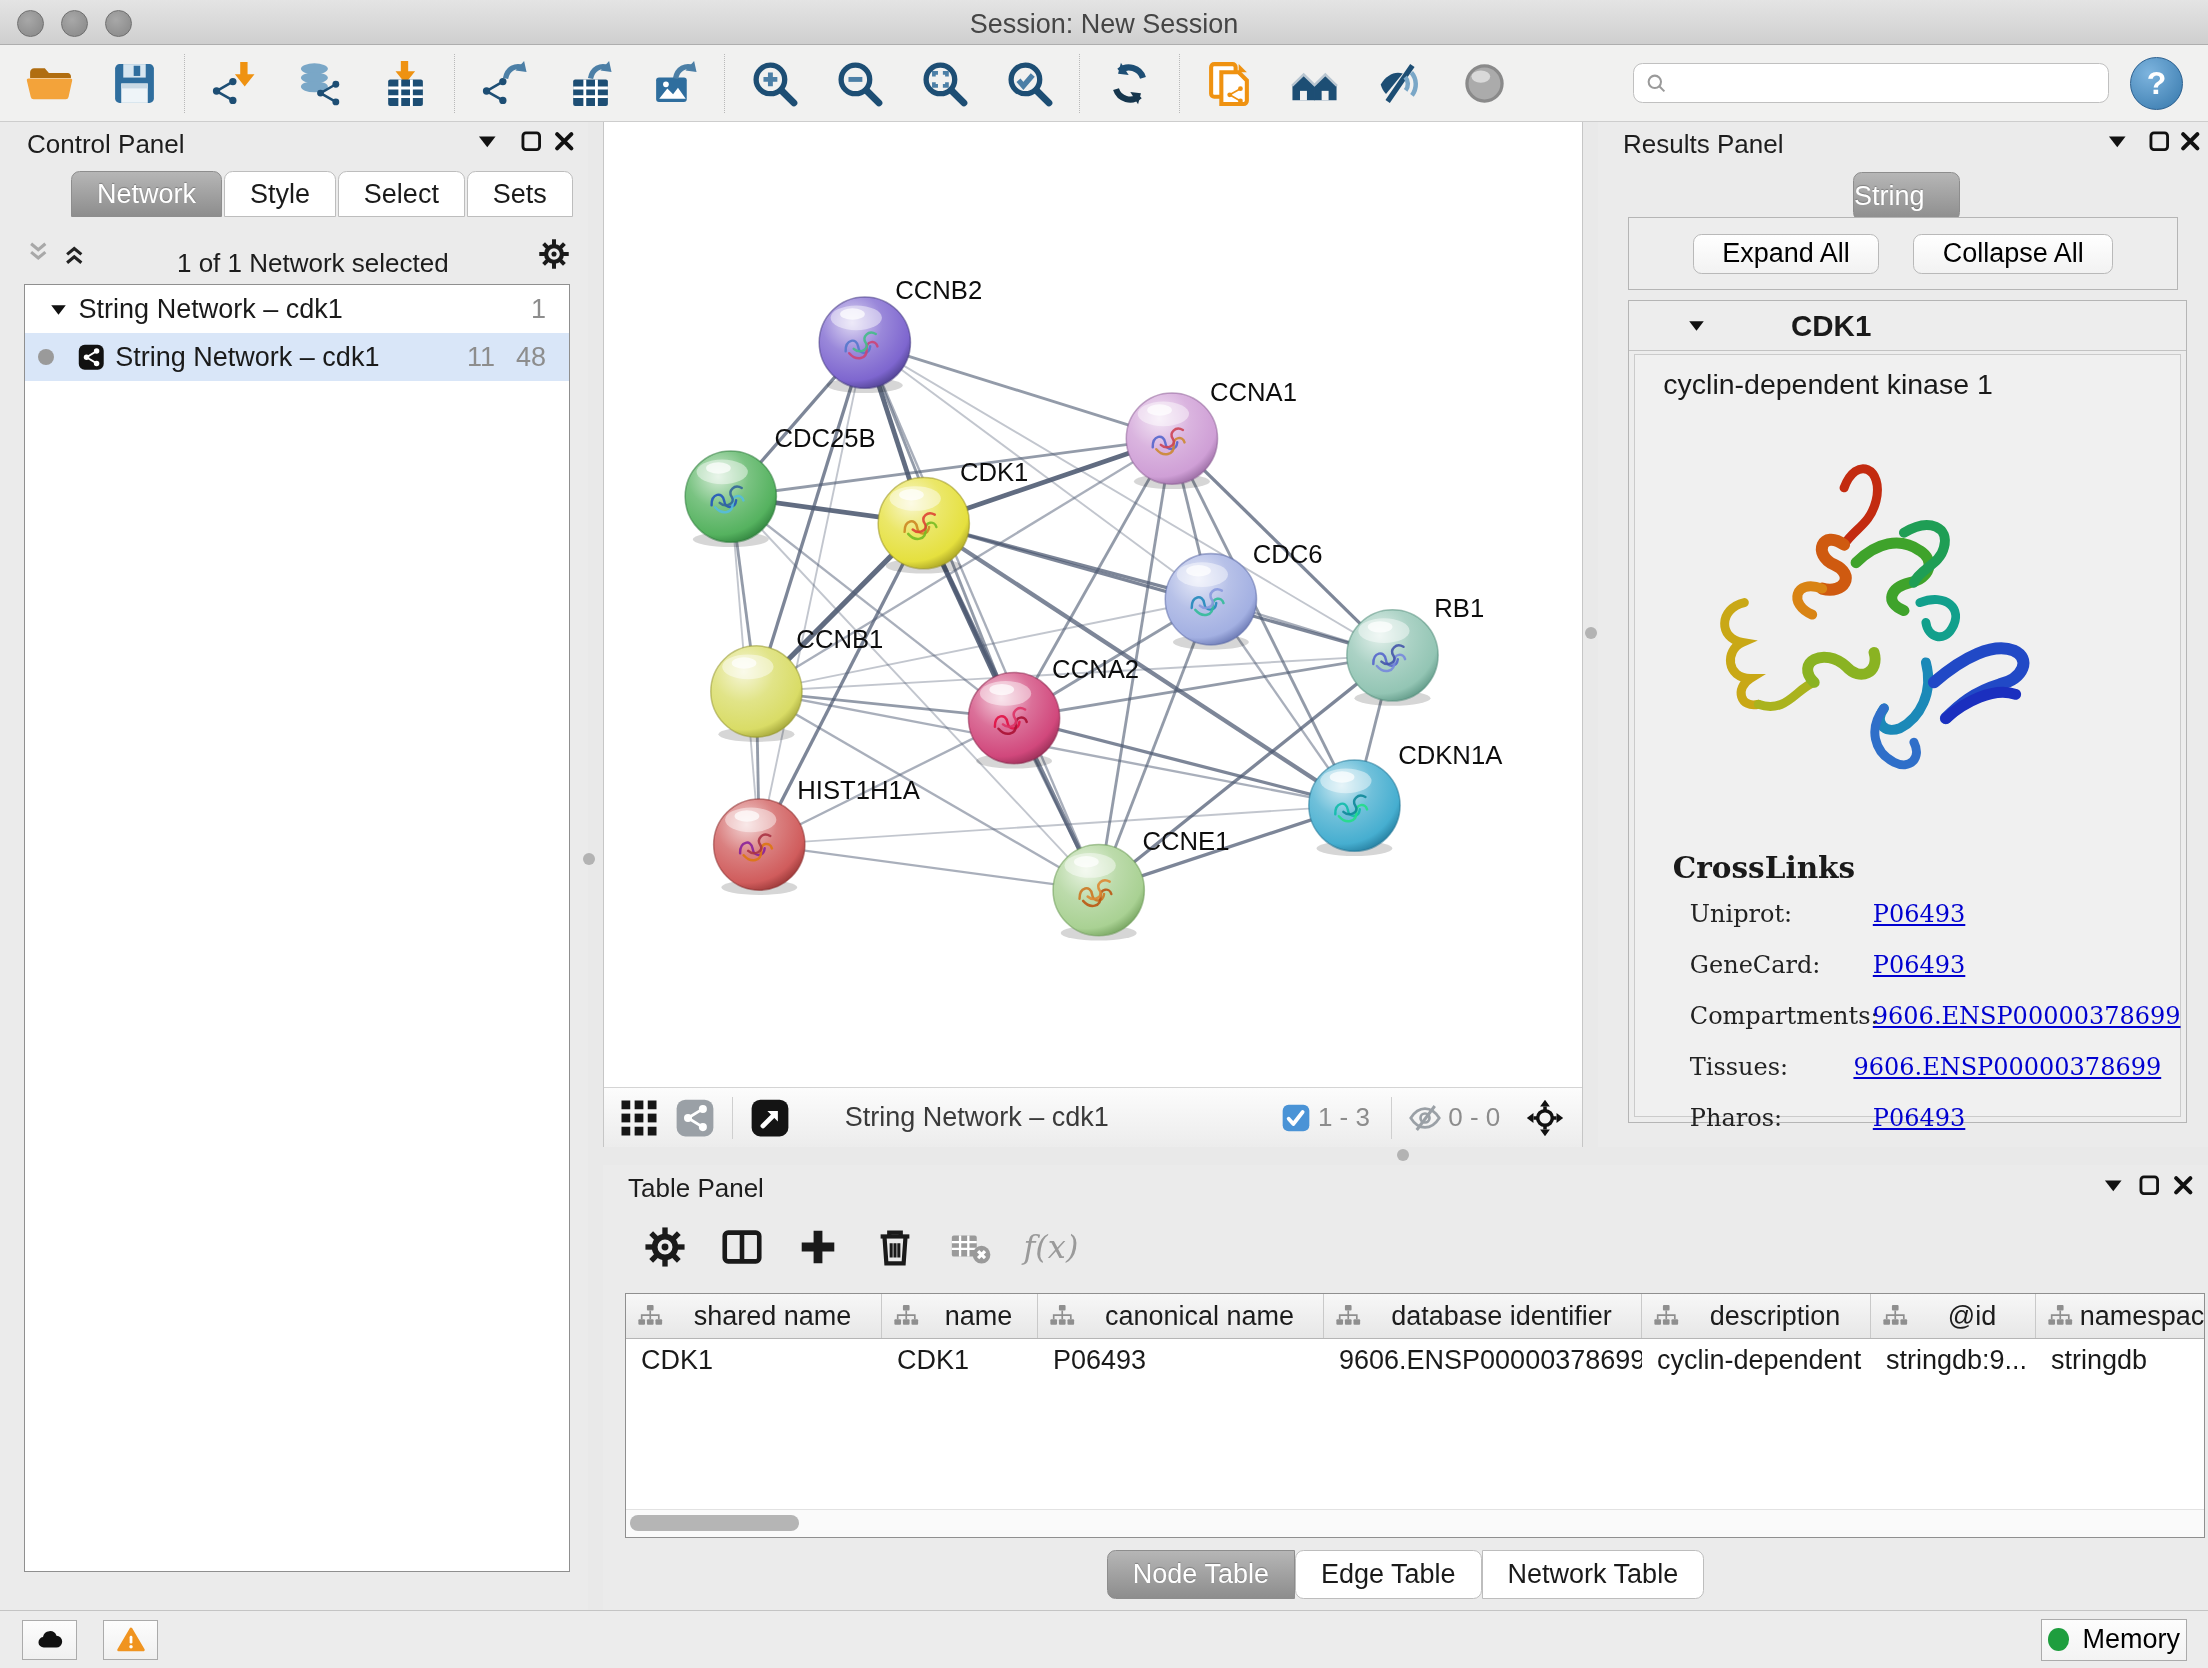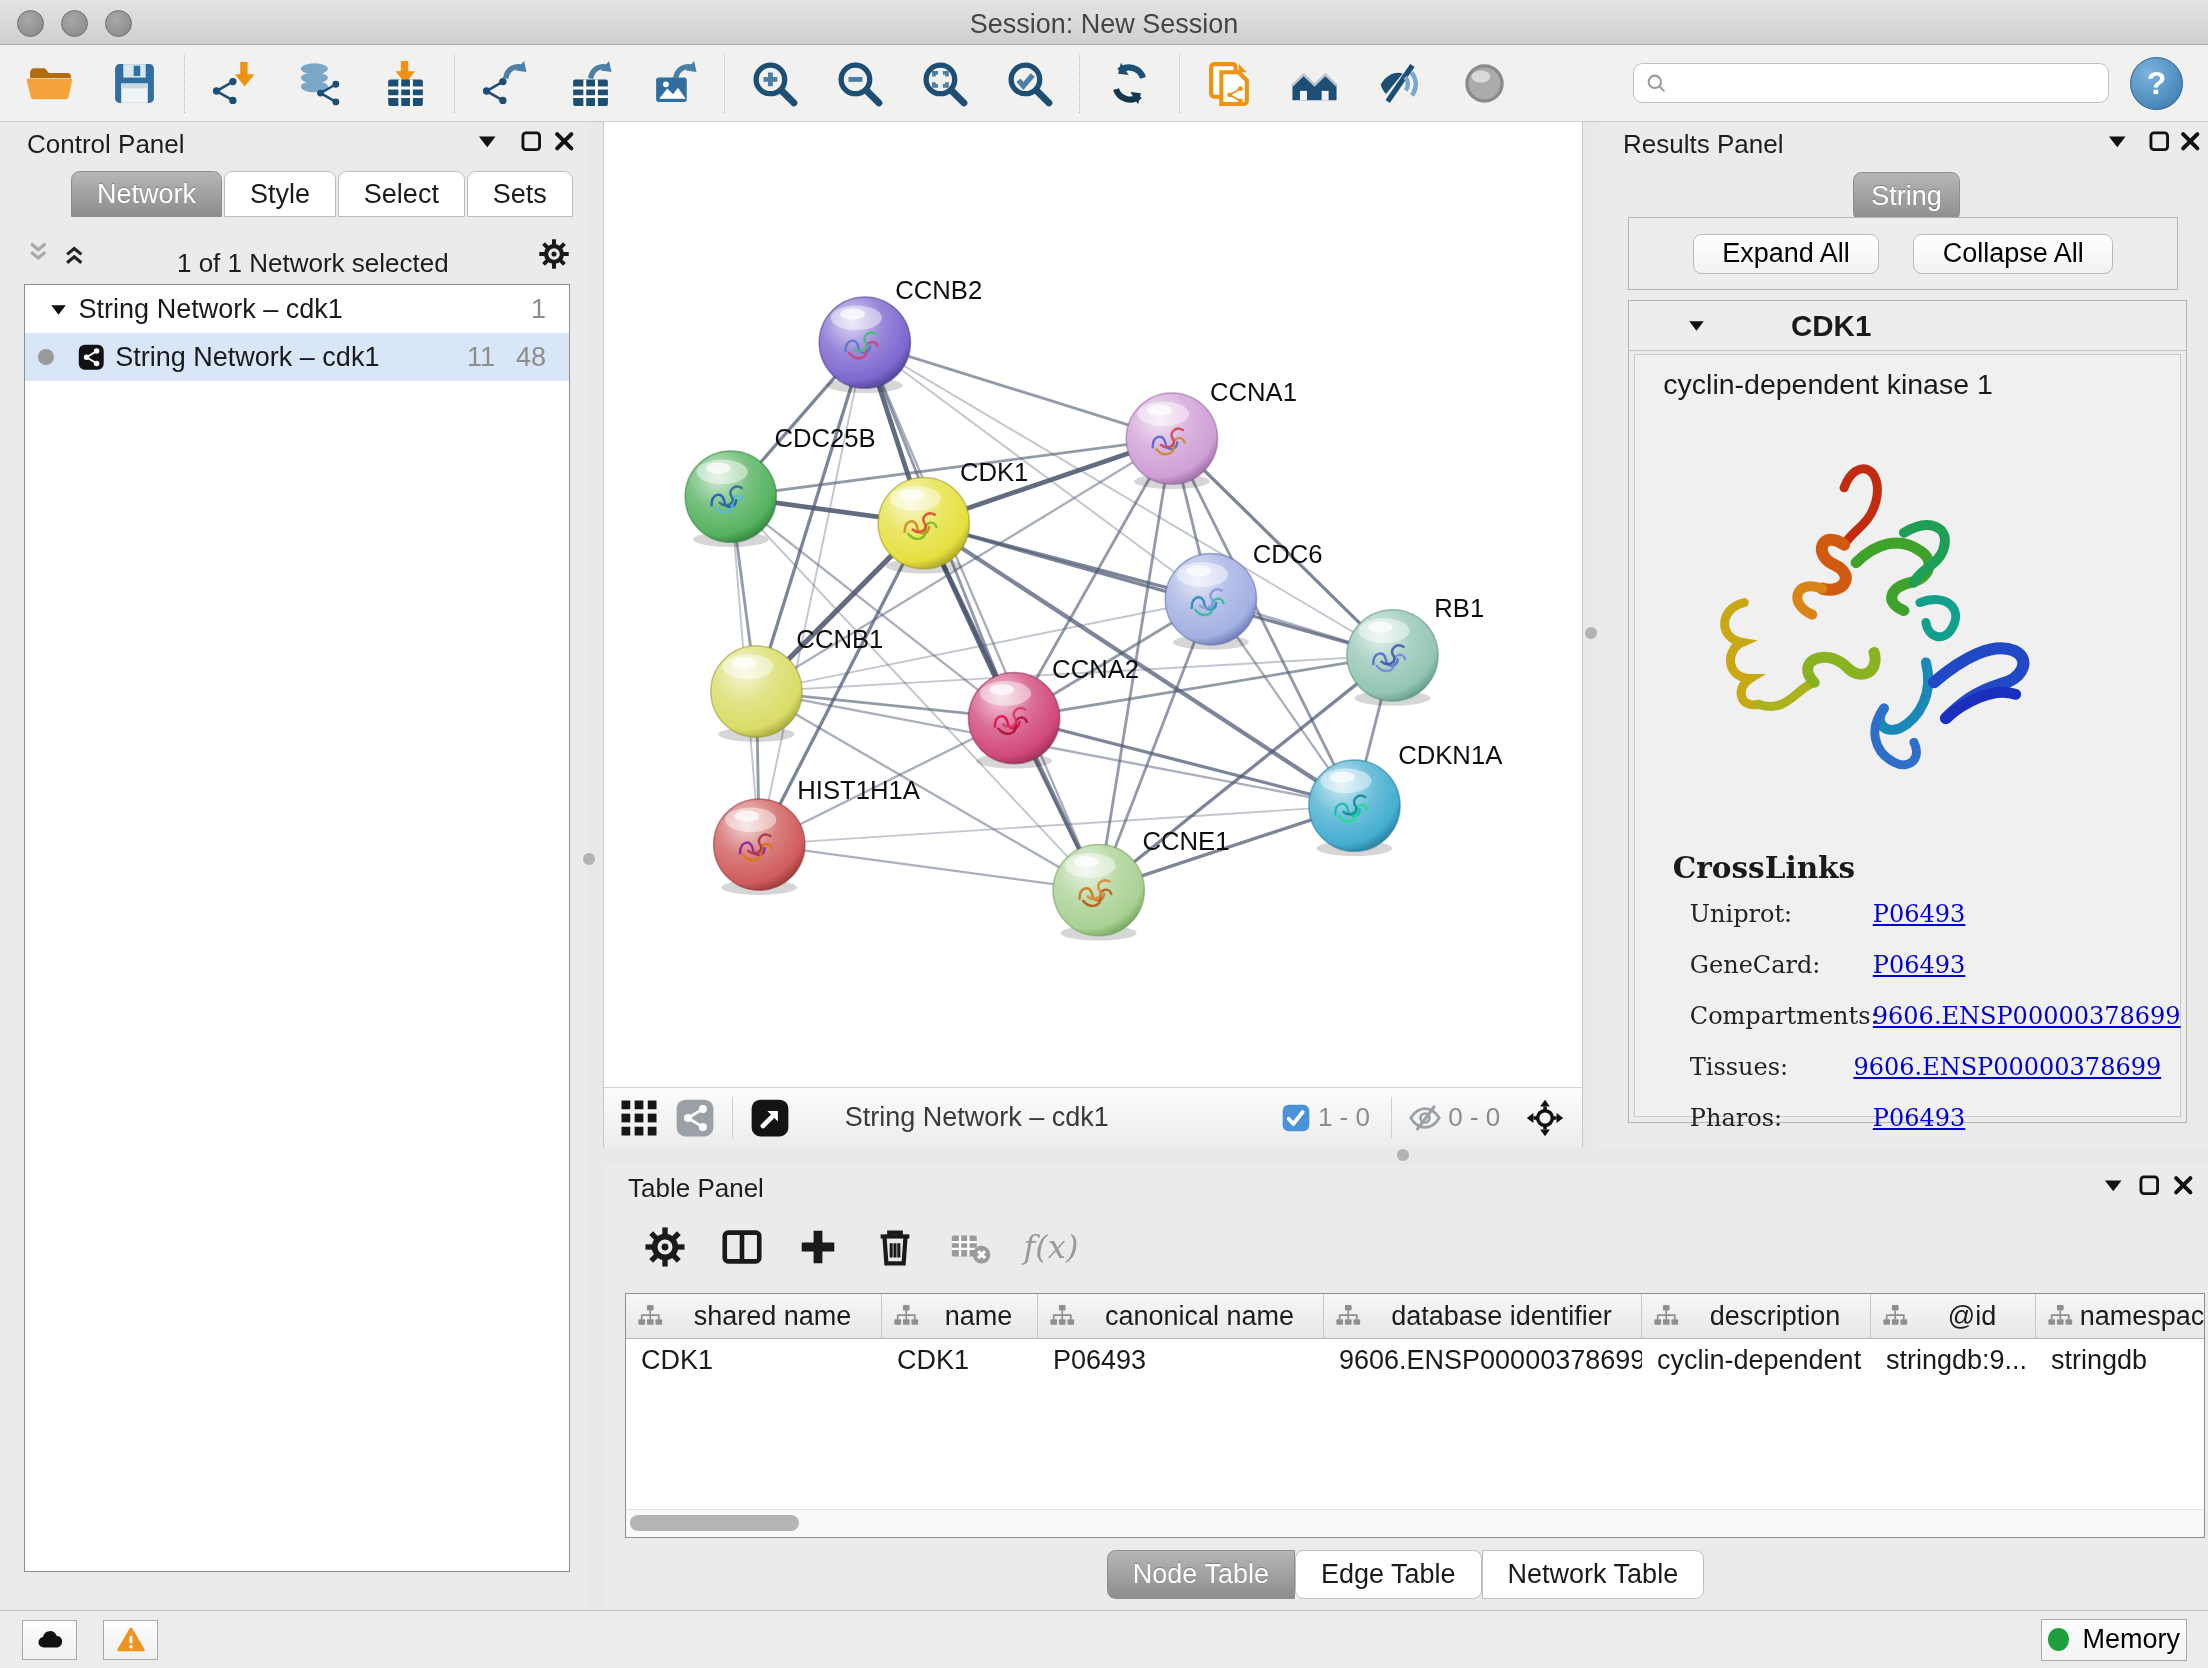--- a/index.html
+++ b/index.html
@@ -72,21 +72,21 @@
   .nf-sep{width:0;height:42px;border-left:1px solid #cfcfcf;margin:0 15px;}
   .nf-title{font-size:27px;color:#3a3a3a;margin-left:53px;}
   .nf-count{font-size:26px;color:#8c8c8c;margin:0 5.7px;}
   .net-label{font-family:"Liberation Sans",sans-serif;}
 
   
   .results-panel{position:absolute;left:1598px;top:122px;width:611px;height:1025px;background:#ebebeb;}
   .rp-title{position:absolute;left:25px;top:6.7px;}
   .rp-tab{position:absolute;left:255px;top:50px;width:107px;height:49px;
     background:linear-gradient(#b6b6b6,#8d8d8d);color:#fff;border:1px solid #8d8d8d;
-    border-radius:8.6px 8.6px 8.6px 8.6px;display:flex;align-items:center;justify-content:center;
+    border-radius:8.6px 8.6px 8.6px 8.6px;display:flex;align-items:center;justify-content:flex-start;
     font-size:27px;text-shadow:0 -1px 1px rgba(0,0,0,.25);cursor:pointer;box-sizing:border-box;}
   .rp-box1{position:absolute;left:30px;top:95px;width:550px;height:73px;
     border:1.9px solid #b5b5b5;background:#ededed;box-sizing:border-box;
     display:flex;align-items:center;justify-content:center;gap:34px;}
   .rp-btn{height:40px;padding:0 28.5px;background:linear-gradient(#ffffff,#f2f2f2);
     border:1px solid #b9b9b9;border-radius:8.6px;font-size:27px;cursor:pointer;}
   .rp-box2{position:absolute;left:30px;top:178px;width:559px;height:823px;
     border:1.9px solid #b5b5b5;background:#ededed;box-sizing:border-box;}
   .rp-entry-head{height:49px;display:flex;align-items:center;border-bottom:1.9px solid #c3c3c3;}
   .rp-gene{font-size:29.5px;font-weight:bold;margin-left:82px;}
@@ -773,21 +773,21 @@
           <path d="M8 16.5L14 10.5" stroke="#fff" stroke-width="2.8" stroke-linecap="round"></path>
           <path d="M10.5 8h6v6z" fill="#fff"></path>
           </svg>
         </button>
       <span class="nf-title">String Network – cdk1</span>
       <span style="flex:1"></span>
       <svg viewBox="0 0 24 24" width="32" height="32">
         <rect x="2" y="2" width="20" height="20" rx="4.5" fill="#4a93d6"></rect>
         <path d="M6.5 12.5l3.5 4 7-9" stroke="#fff" stroke-width="2.8" fill="none" stroke-linecap="round" stroke-linejoin="round"></path>
         </svg>
-      <span class="nf-count">1 - 0</span>
+      <span class="nf-count">1 - 3</span>
       <span class="nf-sep"></span>
       <svg viewBox="0 0 24 24" width="36" height="36">
         <path d="M2.5 12c2.6-4.2 6-6.3 9.5-6.3s6.9 2.1 9.5 6.3c-2.6 4.2-6 6.3-9.5 6.3S5.1 16.2 2.5 12z" fill="none" stroke="#9aa0a6" stroke-width="1.8"></path>
         <circle cx="12" cy="12" r="3" fill="none" stroke="#9aa0a6" stroke-width="1.8"></circle>
         <path d="M18.5 4L6.5 20" stroke="#9aa0a6" stroke-width="2"></path>
         </svg>
       <span class="nf-count">0 - 0</span>
       <button class="nf-btn" style="margin:0 15px 0 17px">
         <svg viewBox="0 0 24 24">
           <circle cx="12" cy="12" r="4.2" fill="none" stroke="#111" stroke-width="2"></circle>

